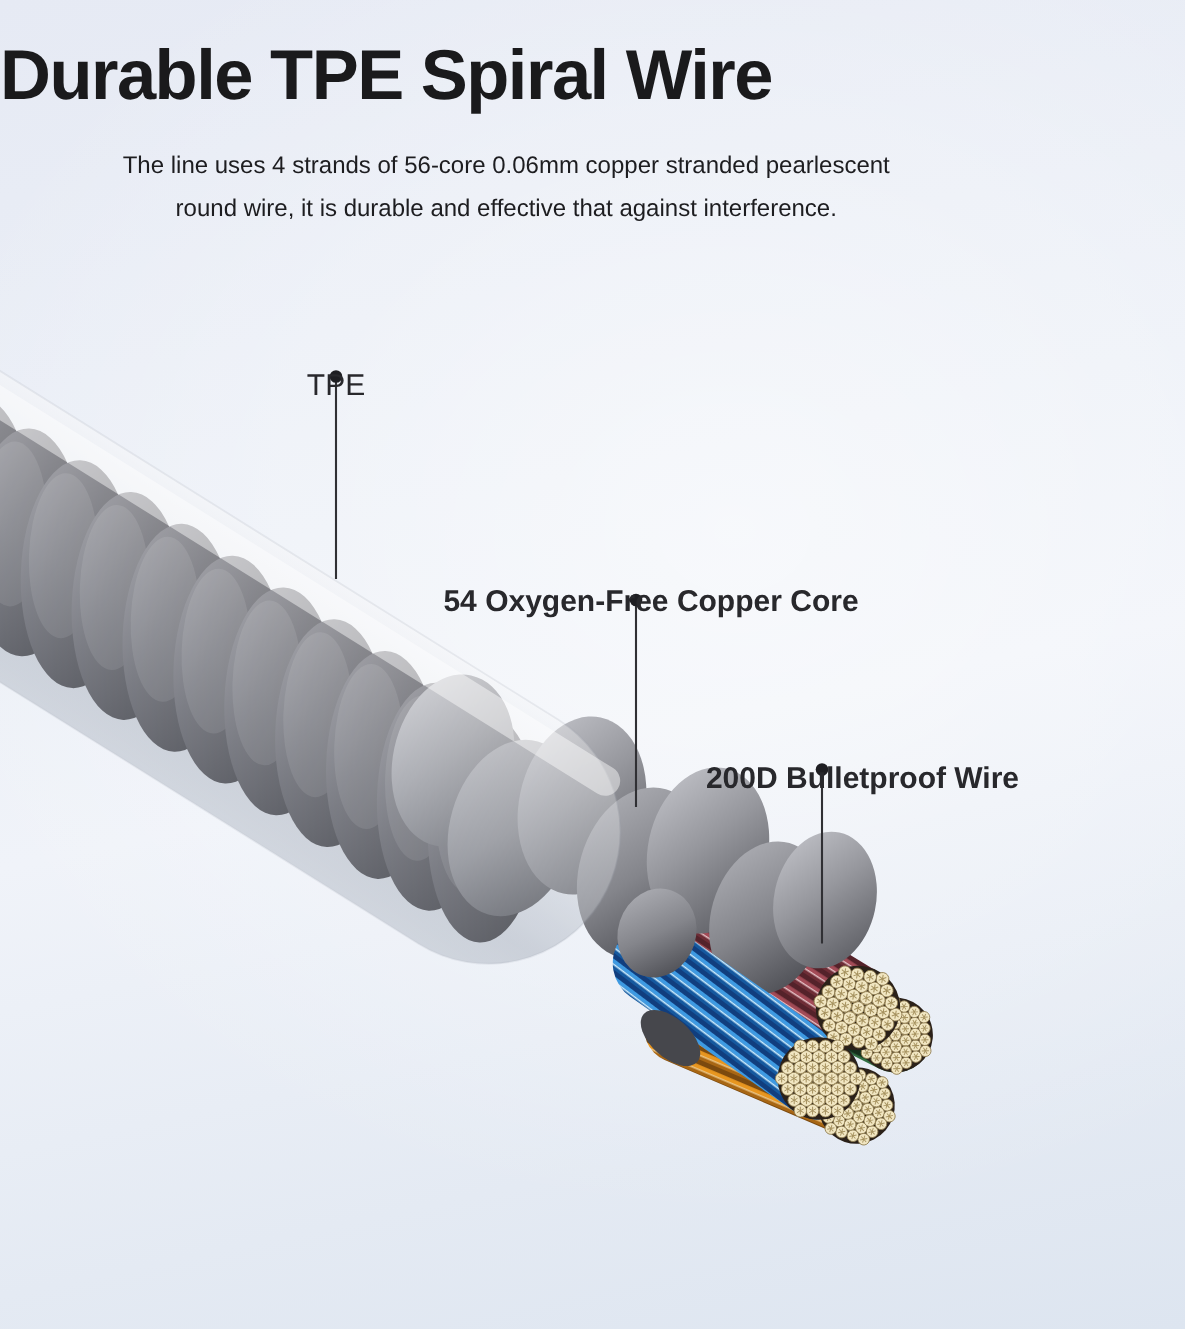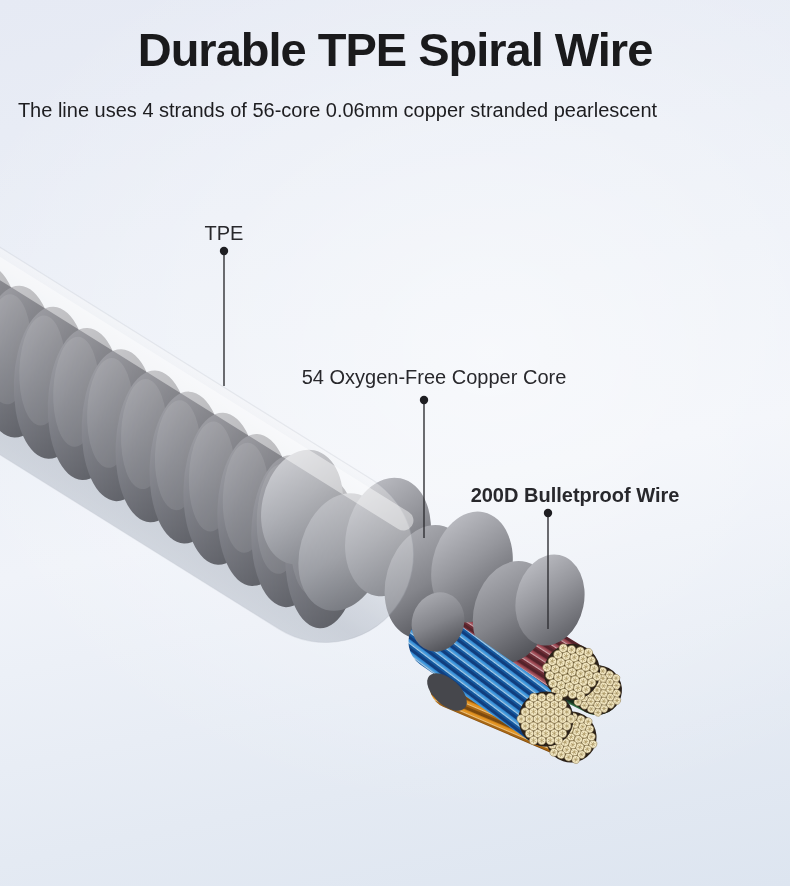--- a/index.html
+++ b/index.html
@@ -5,33 +5,33 @@
   html,body{margin:0;padding:0;}
   body{
     width:790px;height:886px;position:relative;overflow:hidden;
     font-family:"Liberation Sans","DejaVu Sans",sans-serif;
     background:
       radial-gradient(130% 95% at 62% 40%, rgba(255,255,255,.55) 0%, rgba(255,255,255,0) 55%),
       linear-gradient(168deg,#e6eaf4 0%, #ecf0f7 38%, #f0f3f9 55%, #e4eaf3 82%, #dde5f0 100%);
   }
   .abs{position:absolute;}
   .page-title{
-    top:22px;left:0;width:790px;text-align:center;
+    top:22px;left:0;width:790px;text-align:left;
     font-size:47px;font-weight:700;letter-spacing:-1px;color:#1a1a1c;
   }
   .subtitle{
     top:96px;left:0;width:675px;text-align:center;
-    font-size:20px;line-height:29px;color:#1d1d20;
+    font-size:16px;line-height:29px;color:#1d1d20;
   }
   .callout{
     transform:translateX(-50%);white-space:nowrap;
-    font-size:20px;color:#28282c;
+    font-size:20px;color:#28282c;margin-top:24px;
   }
   #tpe-callout{left:224px;top:222px;}
-  #core-callout{left:434px;top:366px;}
+  #core-callout{left:434px;top:366px;font-weight:bold;}
   #bullet-callout{left:575px;top:484px;font-weight:bold;}
   svg{display:block;}
 </style>
 </head>
 <body>
 
 <svg class="abs" style="left:0;top:0" width="790" height="886" viewBox="0 0 790 886" aria-hidden="true">
   <defs>
     <linearGradient id="tubeGrad" gradientUnits="userSpaceOnUse" x1="0" y1="-88" x2="0" y2="88">
       <stop offset="0" stop-color="#eef0f4"></stop>
@@ -187,17 +187,18 @@
     <circle cx="224" cy="251" r="4.2"></circle>
     <circle cx="424" cy="400" r="4.2"></circle>
     <circle cx="548" cy="513" r="4.2"></circle>
   </g>
 </svg>
 
 <h1 class="abs page-title" style="margin:0">Durable TPE Spiral Wire</h1>
 
 <div class="abs subtitle">
   <div>The line uses 4 strands of 56-core 0.06mm copper stranded pearlescent</div>
+  <div>round wire, it is durable and effective that against interference.</div>
 </div>
 
 <div id="tpe-callout" class="abs callout">TPE</div>
 <div id="core-callout" class="abs callout">54 Oxygen-Free Copper Core</div>
 <div id="bullet-callout" class="abs callout">200D Bulletproof Wire</div>
 
 </body></html>

